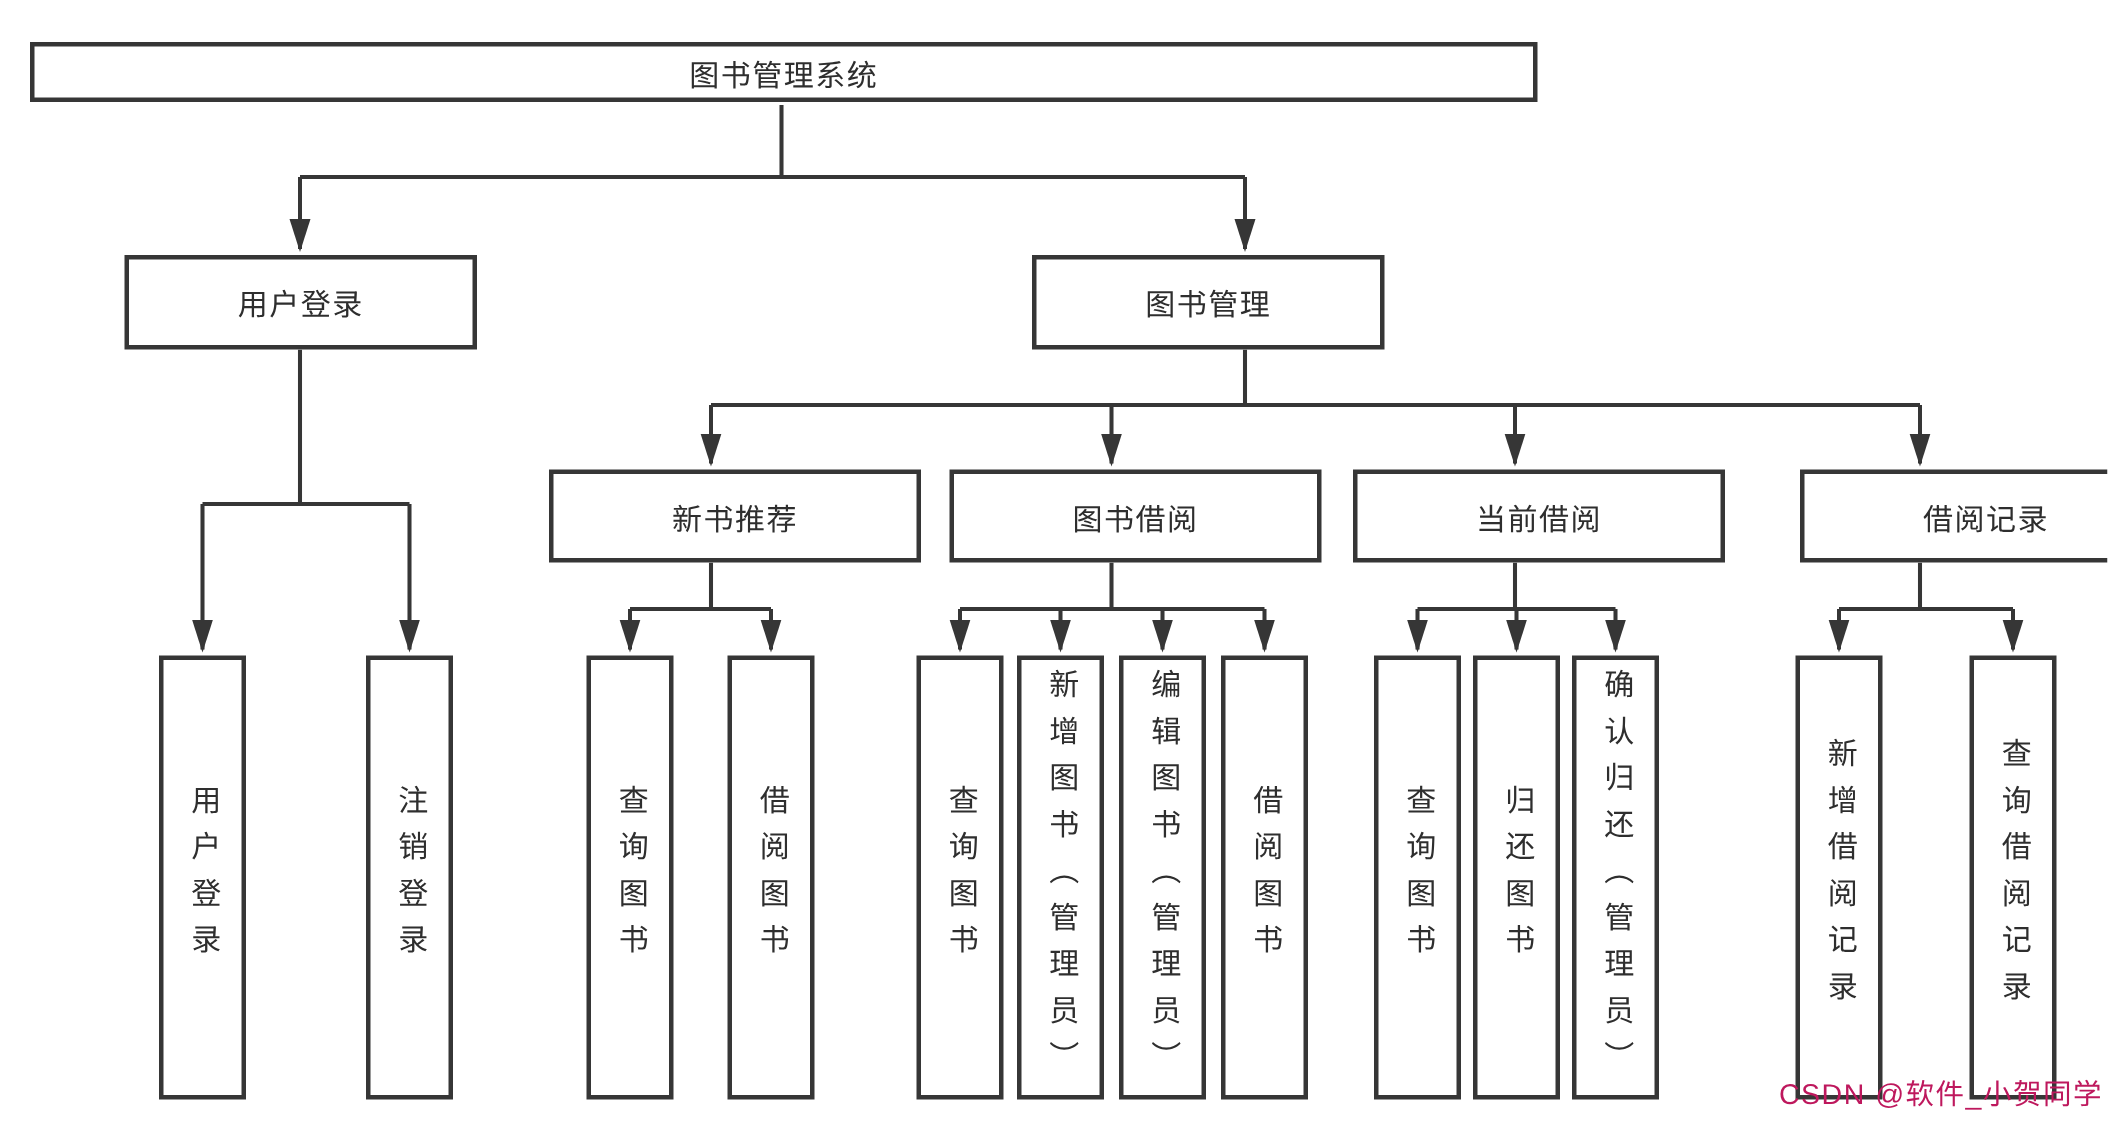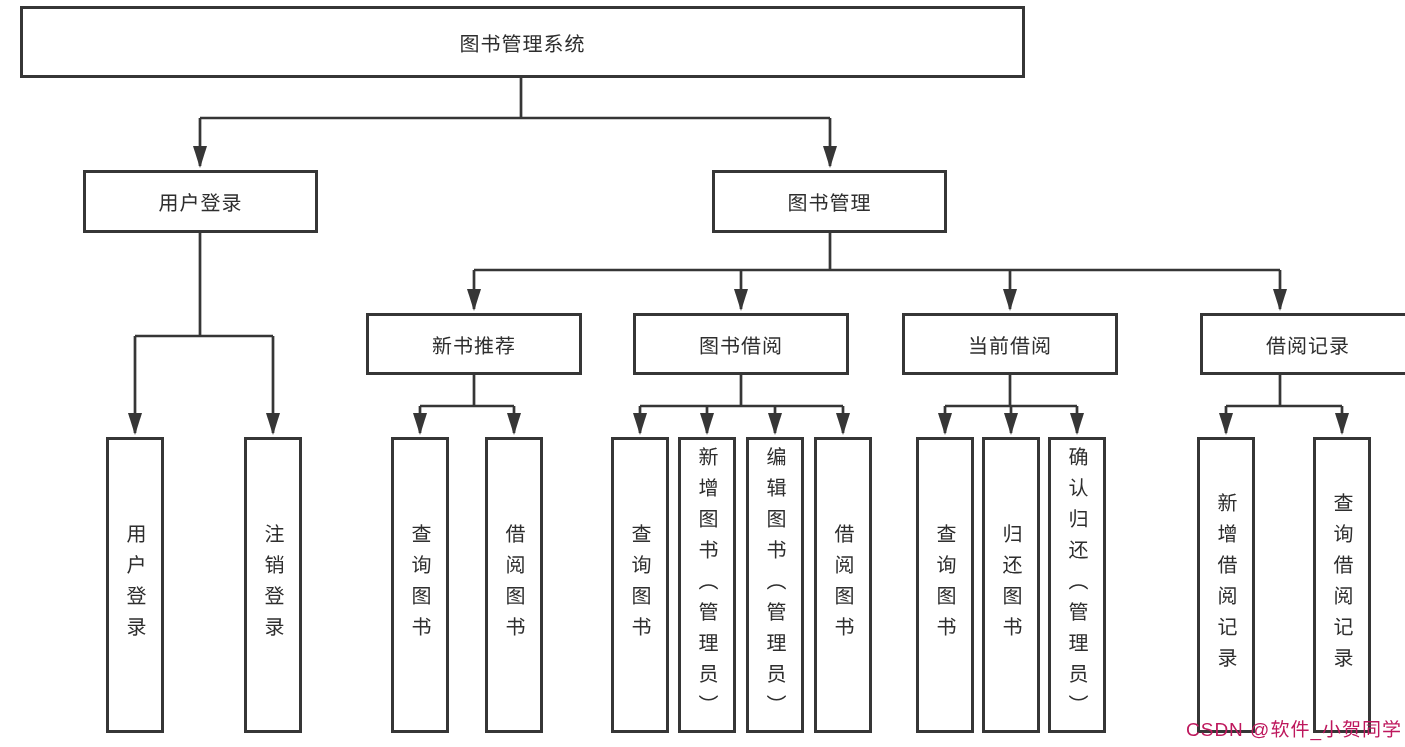--- a/index.html
+++ b/index.html
@@ -44,21 +44,21 @@
   .leaf .vtext {
     writing-mode: vertical-rl;
     text-orientation: mixed;
     font-size: 20px;
     letter-spacing: 11px;
     line-height: 1;
     white-space: nowrap;
   }
   .row3 {
     top: 313px;
-    width: 216px;
+    width: 248px;
     height: 62px;
   }
   .row2 {
     top: 170px;
     width: 235px;
     height: 63px;
   }
   .watermark {
     position: absolute;
     left: 1186px;
@@ -123,28 +123,28 @@
       <line x1="1077" y1="406" x2="1077" y2="433" marker-end="url(#arrowhead)"></line>
     </g>
 
     <g stroke="#363636" stroke-width="2.7" fill="none">
       <path d="M1280,375 V406 M1226,406 H1342"></path>
       <line x1="1226" y1="406" x2="1226" y2="433" marker-end="url(#arrowhead)"></line>
       <line x1="1342" y1="406" x2="1342" y2="433" marker-end="url(#arrowhead)"></line>
     </g>
   </svg>
 
-  <div class="node h-node" style="left:20px; top:6px; width:1005px; height:72px;">
+  <div class="node h-node" style="left:20px; top:28px; width:1005px; height:40px;">
     <span>图书管理系统</span>
   </div>
 
   <div class="node h-node row2" style="left:83px;">
     <span>用户登录</span>
   </div>
-  <div class="node h-node row2" style="left:712px;">
+  <div class="node h-node row2" style="left:688px;">
     <span>图书管理</span>
   </div>
 
   <div class="node h-node row3" style="left:366px;">
     <span>新书推荐</span>
   </div>
   <div class="node h-node row3" style="left:633px;text-align:center;">
     <span>图书借阅</span>
   </div>
   <div class="node h-node row3" style="left:902px;justify-content:center;">

